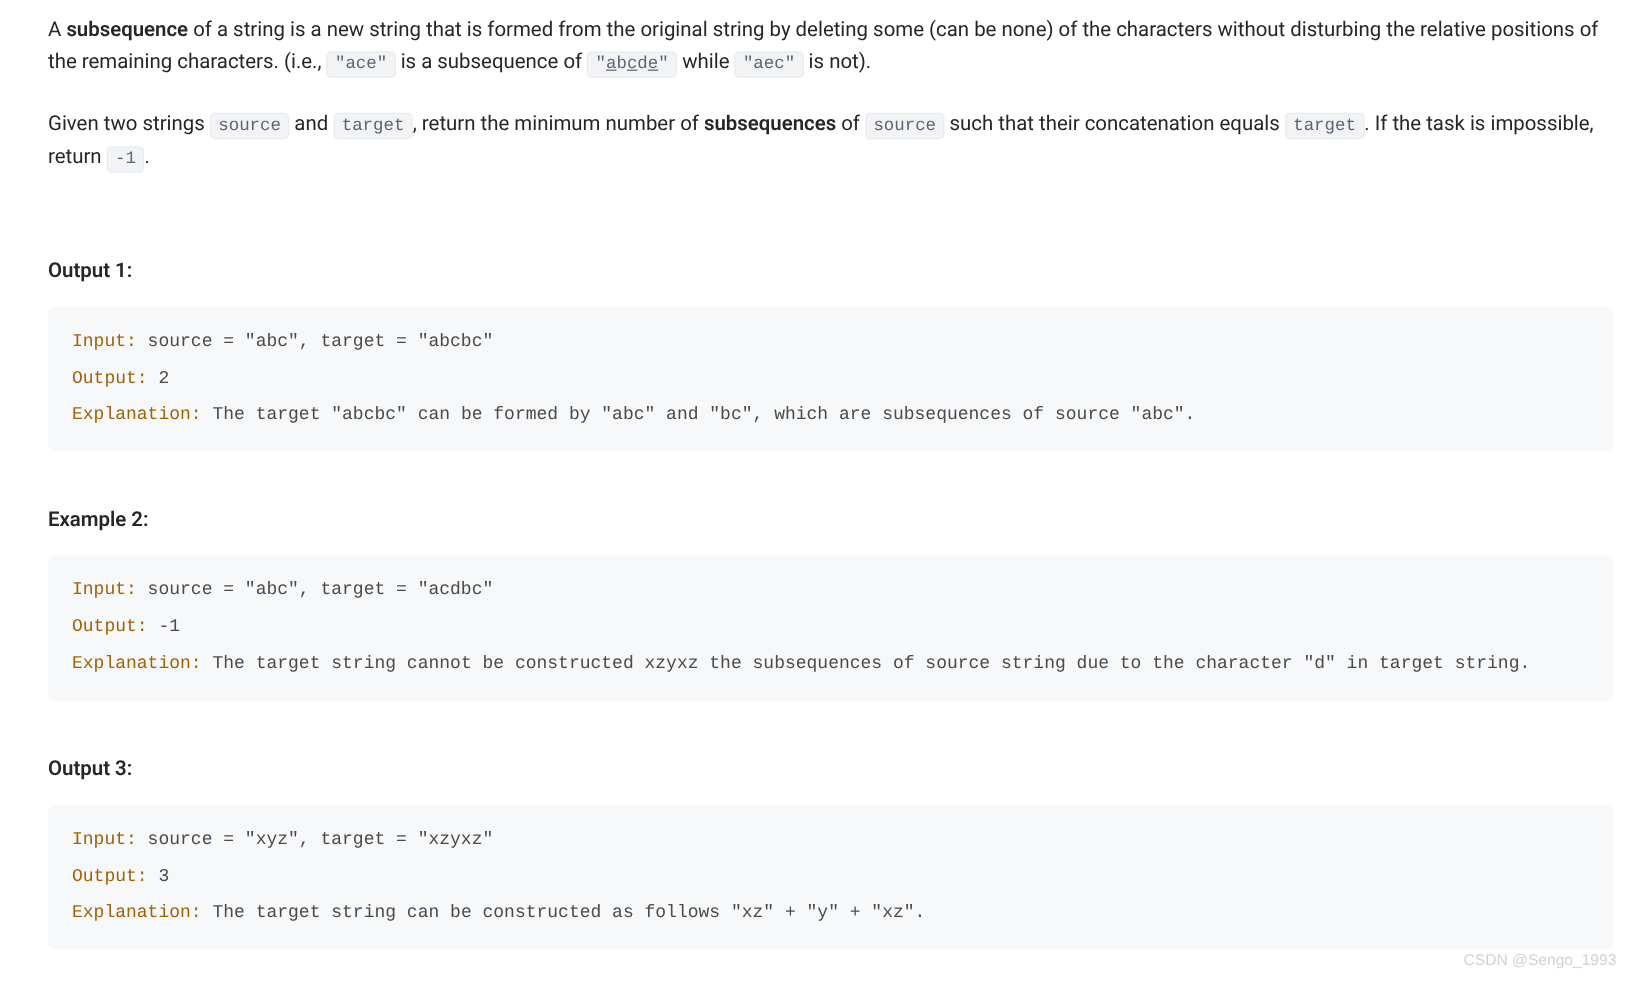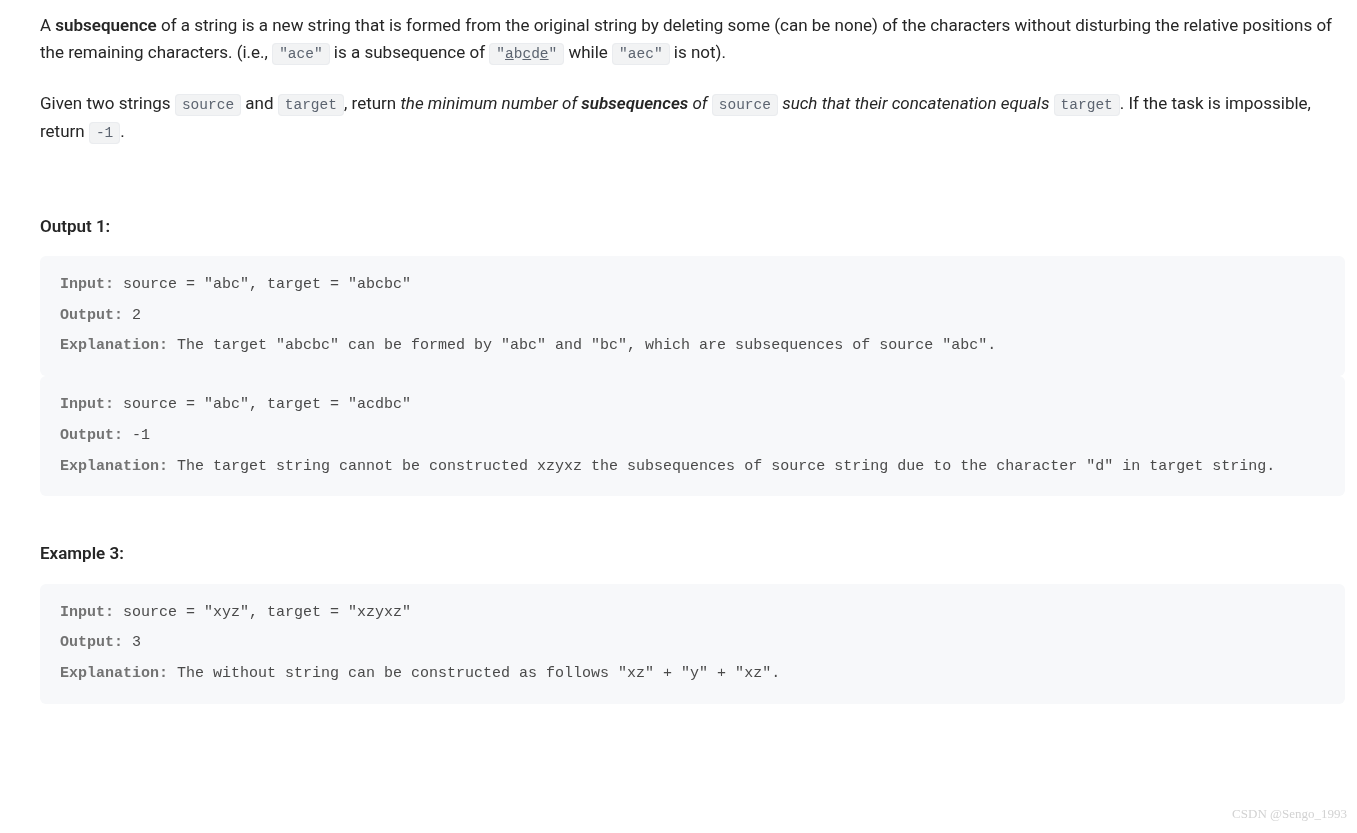--- a/index.html
+++ b/index.html
@@ -18,21 +18,20 @@
     max-width: 1340px;
     margin-left: 28px;
   }
   p {
     margin: 0 0 24px 0;
   }
   .bold {
     font-weight: 600;
   }
   .italic {
-    font-style: italic;
   }
   code.inline {
     font-family: "SFMono-Regular", Consolas, "Liberation Mono", Menlo, monospace;
     font-size: 14.5px;
     background: #f2f3f4;
     color: #5c6470;
     border: 1px solid #eaecef;
     border-radius: 4px;
     padding: 2px 6px;
     white-space: nowrap;
@@ -55,30 +54,30 @@
     margin: 0;
     font-family: "SFMono-Regular", Consolas, "Liberation Mono", Menlo, monospace;
     font-size: 15px;
     line-height: 2.05;
     color: #4a4a4a;
     white-space: pre-wrap;
     word-wrap: break-word;
     overflow-x: auto;
   }
   pre.example-block .label {
-    font-weight: 700;
-    color: #737373;
+    font-weight: 400;
+    color: #a16207;
   }
   .watermark {
     position: fixed;
-    bottom: 8px;
+    bottom: 22px;
     right: 10px;
     font-size: 13px;
     color: #d2d2d2;
-    font-family: Liberation Serif, serif;
+    font-family: Liberation Sans, sans-serif;
     margin-left: 13px;
   }
 </style>
 </head>
 <body>
 
 <div class="content">
 
   <p>
     <span>A </span><span class="bold">subsequence</span><span> of a string is a new string that is formed from the original string by deleting some (can be none) of the characters without disturbing the relative positions of the remaining characters. (i.e., </span><code class="inline">"ace"</code><span> is a subsequence of </span><code class="inline"><span>"</span><span class="underline">a</span><span>b</span><span class="underline">c</span><span>d</span><span class="underline">e</span><span>"</span></code><span> while </span><code class="inline">"aec"</code><span> is not).</span>
@@ -86,24 +85,25 @@
 
   <p>
     <span>Given two strings </span><code class="inline">source</code><span> and </span><code class="inline">target</code><span>, return </span><span class="italic">the minimum number of </span><span class="bold italic">subsequences</span><span class="italic"> of </span><code class="inline">source</code><span class="italic"> such that their concatenation equals </span><code class="inline">target</code><span>. If the task is impossible, return </span><code class="inline">-1</code><span>.</span>
   </p>
 
   <div class="example-heading first">Output 1:</div>
   <pre class="example-block"><span class="label">Input:</span><span> source = "abc", target = "abcbc"</span>
 <span class="label">Output:</span><span> 2</span>
 <span class="label">Explanation:</span><span> The target "abcbc" can be formed by "abc" and "bc", which are subsequences of source "abc".</span></pre>
 
+  <div class="example-heading">Example 2:</div>
   <pre class="example-block"><span class="label">Input:</span><span> source = "abc", target = "acdbc"</span>
 <span class="label">Output:</span><span> -1</span>
 <span class="label">Explanation:</span><span> The target string cannot be constructed xzyxz the subsequences of source string due to the character "d" in target string.</span></pre>
 
-  <div class="example-heading">Example 3:</div>
+  <div class="example-heading">Output 3:</div>
   <pre class="example-block"><span class="label">Input:</span><span> source = "xyz", target = "xzyxz"</span>
 <span class="label">Output:</span><span> 3</span>
-<span class="label">Explanation:</span><span> The without string can be constructed as follows "xz" + "y" + "xz".</span></pre>
+<span class="label">Explanation:</span><span> The target string can be constructed as follows "xz" + "y" + "xz".</span></pre>
 
 </div>
 
 <div class="watermark">CSDN @Sengo_1993</div>
 
 </body></html>

